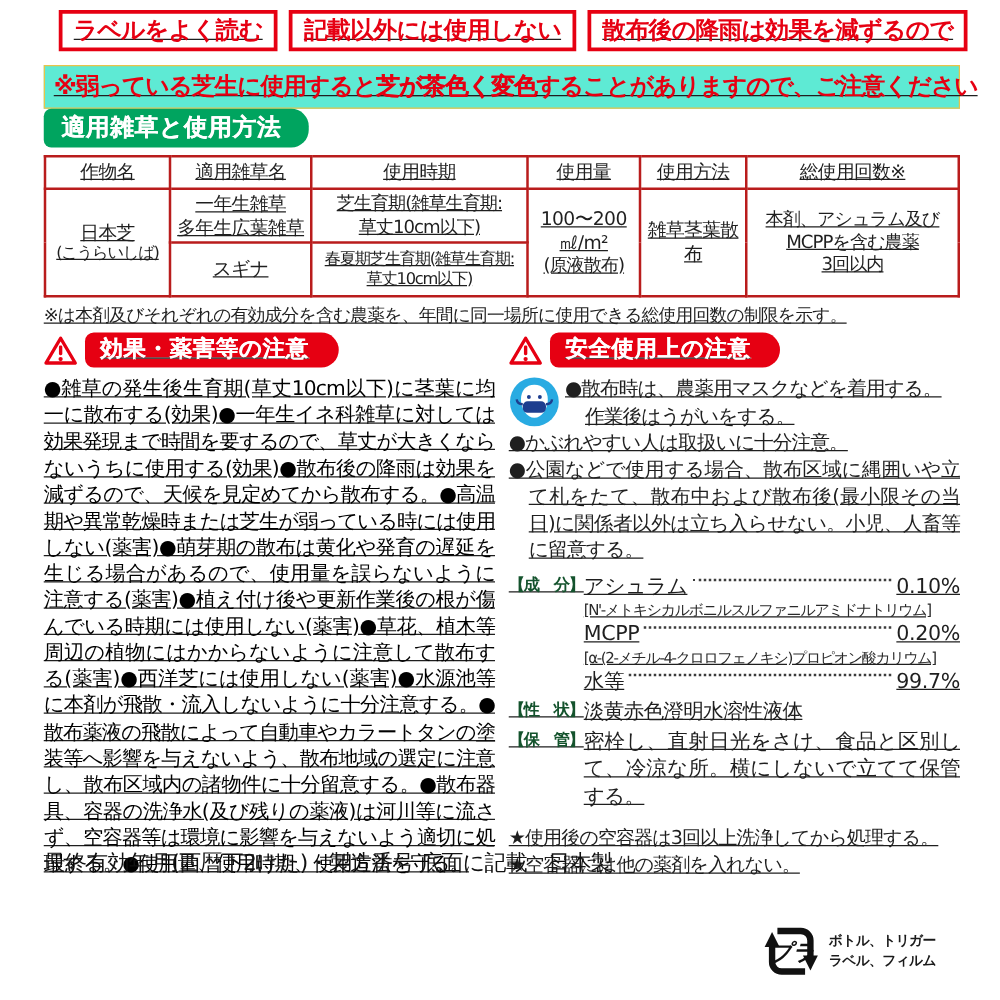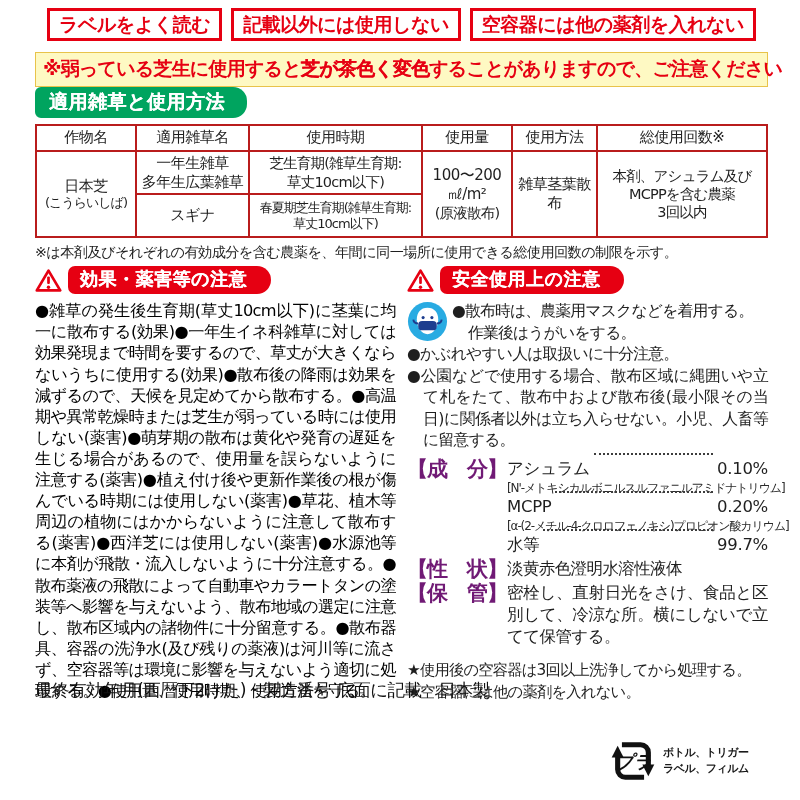--- a/index.html
+++ b/index.html
@@ -3,33 +3,33 @@
 <meta charset="utf-8">
 <style>
   * { margin:0; padding:0; box-sizing:border-box; }
   html,body { width:800px; height:800px; }
   body {
     background:#ffffff;
     font-family:"DejaVu Sans","Liberation Sans",sans-serif;
     color:#1f1f1f;
     overflow:hidden;
   }
-  .page { position:relative; width:800px; height:708px; padding:8px 32px 0 35px; }
+  .page { position:relative; width:800px; height:708px; padding:8px 32px 0 35px;text-decoration:underline; }
 
   
   .top-warnings { display:flex; gap:9px; margin-left:12px; }
   .warn-box {
     border:3px solid #e60012; color:#e60012; font-weight:bold;
     font-size:19px; line-height:1.2; padding:2px 9px; white-space:nowrap;
     letter-spacing:-0.5px; background:#fff;
   }
 
   
   .banner {
-    margin-top:11px; background:#fef9c3; color:#e60012; font-weight:bold;
+    margin-top:11px; background:#5eead4; color:#e60012; font-weight:bold;
     font-size:19px; padding:3px 7px 4px; letter-spacing:-0.8px; white-space:nowrap;
     border:1px solid #e8c34a;
   }
   .banner .hl { font-weight:900; text-shadow:0.4px 0 0 currentColor; }
 
   
   .green-pill {
     display:inline-block; margin-top:0; background:#00a45f; color:#fff;
     font-weight:bold; font-size:19px; padding:2px 22px 3px 14px;
     border-radius:6px 14px 14px 6px; letter-spacing:0.5px;
@@ -69,44 +69,44 @@
   .mask-icon { width:41px; height:41px; flex:none; margin-top:1px; }
   .b-line { font-size:15.8px; line-height:21.5px; white-space:nowrap; letter-spacing:-0.8px; }
   .b-indent { padding-left:16px; }
   .bullet-hang {
     font-size:15.8px; line-height:21.5px; letter-spacing:-0.7px;
     padding-left:16px; text-indent:-16px; text-align:justify;
   }
 
   
   .kv { display:flex; margin-top:2px; }
-  .kv-label { color:#701a75; font-weight:bold; font-size:21px; line-height:22px; flex:none; letter-spacing:-1px; white-space:nowrap; }
+  .kv-label { color:#14532d; font-weight:bold; font-size:13px; line-height:22px; flex:none; letter-spacing:-1px; white-space:nowrap; }
   .kv-body { flex:1; min-width:0; }
-  .leader-row { display:flex; align-items:flex-start; font-size:16.5px; line-height:22px; letter-spacing:-0.3px; }
+  .leader-row { display:flex; align-items:center; font-size:16.5px; line-height:22px; letter-spacing:-0.3px; }
   .leader { flex:1; border-bottom:2.6px dotted #3c3c3c; margin:0 4px; transform:translateY(-5px); }
   .chem { font-size:12px; line-height:16px; letter-spacing:-1.1px; white-space:nowrap; color:#2a2a2a; }
   .kv-text { font-size:16.5px; line-height:22px; letter-spacing:-0.6px; text-align:justify; }
   .star-notes { margin-top:11px; }
   .star-line { font-size:15.3px; line-height:22px; white-space:nowrap; letter-spacing:-0.8px; }
 
   
   .recycle-block { position:absolute; left:610px; top:738px; display:flex; align-items:center; gap:7px;justify-content:space-between; }
   .recycle-icon { width:46px; height:46px; flex:none; }
   .recycle-caption { font-size:11px; line-height:16px; font-weight:bold; letter-spacing:-0.5px; color:#1a1a1a; }
   .footer-line { position:absolute; left:35px; bottom:6px; font-size:17.5px; letter-spacing:-0.5px; white-space:nowrap; color:#111; }
 </style>
 </head>
 <body>
 
 <div class="page">
 
   <div class="top-warnings">
     <div class="warn-box">ラベルをよく読む</div>
     <div class="warn-box">記載以外には使用しない</div>
-    <div class="warn-box">空容器には他の薬剤を入れない</div>
+    <div class="warn-box">散布後の降雨は効果を減ずるので</div>
   </div>
 
   <div class="banner">
     <span>※弱っている芝生に使用すると</span><span class="hl">芝が茶色く変色</span><span>することがありますので、ご注意ください</span>
   </div>
 
   <div>
     <span class="green-pill">適用雑草と使用方法</span>
   </div>
 

